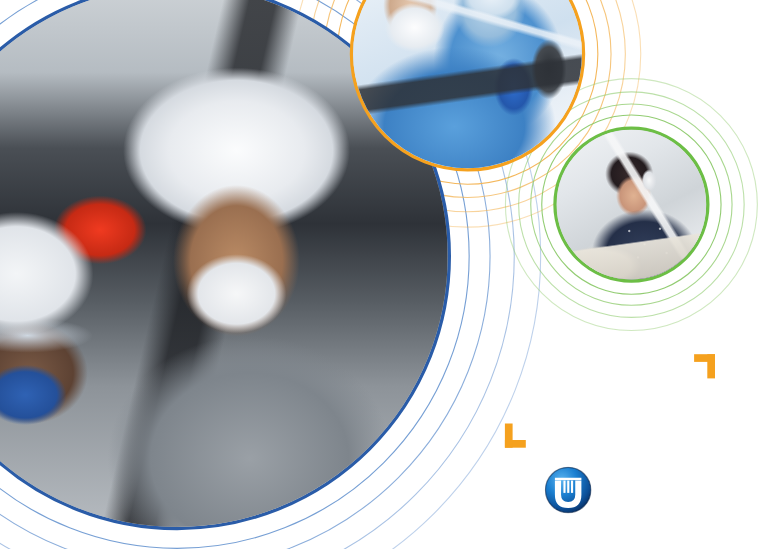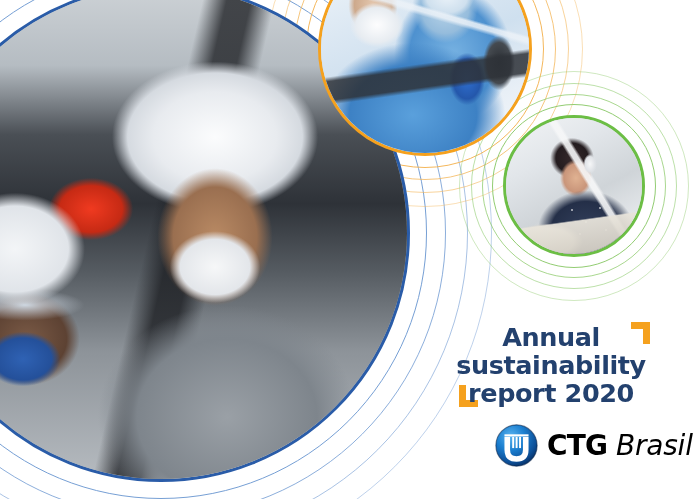--- a/index.html
+++ b/index.html
@@ -240,23 +240,20 @@
     <div class="ph-lab"></div>
   </div>
 
   <div id="headset-circle" class="photo-circle">
     <div class="ph-headset"></div>
   </div>
 
   <div id="title-block">
     <div class="bracket" id="bracket-tr"></div>
     <div class="bracket" id="bracket-bl"></div>
-    <div id="title-text">Annual
-sustainability
-report 2020</div>
   </div>
 
   <div id="logo">
     <svg id="logo-mark" viewBox="0 0 100 100">
       <defs>
         <radialGradient id="ctgGrad" cx="36%" cy="28%" r="80%">
           <stop offset="0%" stop-color="#5ab3ef"></stop>
           <stop offset="42%" stop-color="#1b7fd0"></stop>
           <stop offset="78%" stop-color="#0d4f97"></stop>
           <stop offset="100%" stop-color="#06295a"></stop>
@@ -264,16 +261,15 @@
       </defs>
       <circle cx="50" cy="50" r="48" fill="url(#ctgGrad)"></circle>
       <circle cx="50" cy="50" r="48" fill="none" stroke="#031d42" stroke-width="2.5" opacity=".55"></circle>
 
       <path d="M22 30 h13 v30 q0 15 15 15 q15 0 15 -15 V30 h13 v30 q0 28 -28 28 q-28 0 -28 -28 Z" fill="#ffffff"></path>
       <rect x="40" y="30" width="4.5" height="26" fill="#ffffff"></rect>
       <rect x="48" y="30" width="4.5" height="26" fill="#ffffff"></rect>
       <rect x="56" y="30" width="4.5" height="26" fill="#ffffff"></rect>
       <rect x="22" y="24" width="56" height="5" fill="#ffffff"></rect>
     </svg>
-    <div id="logo-wordmark"><span id="logo-ctg">CTG</span><span id="logo-brasil"> Brasil</span></div>
   </div>
 
 </div>
 
 </body></html>

